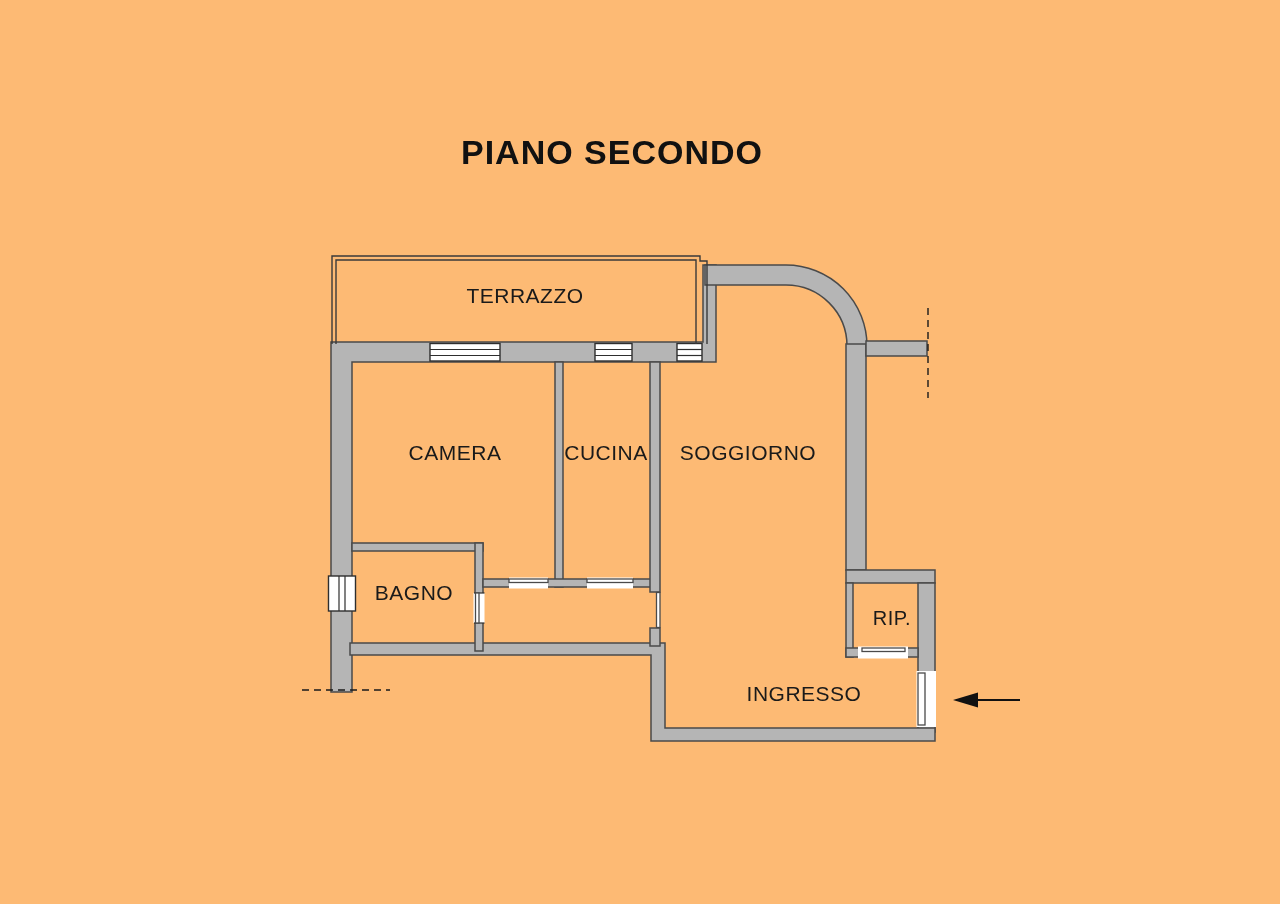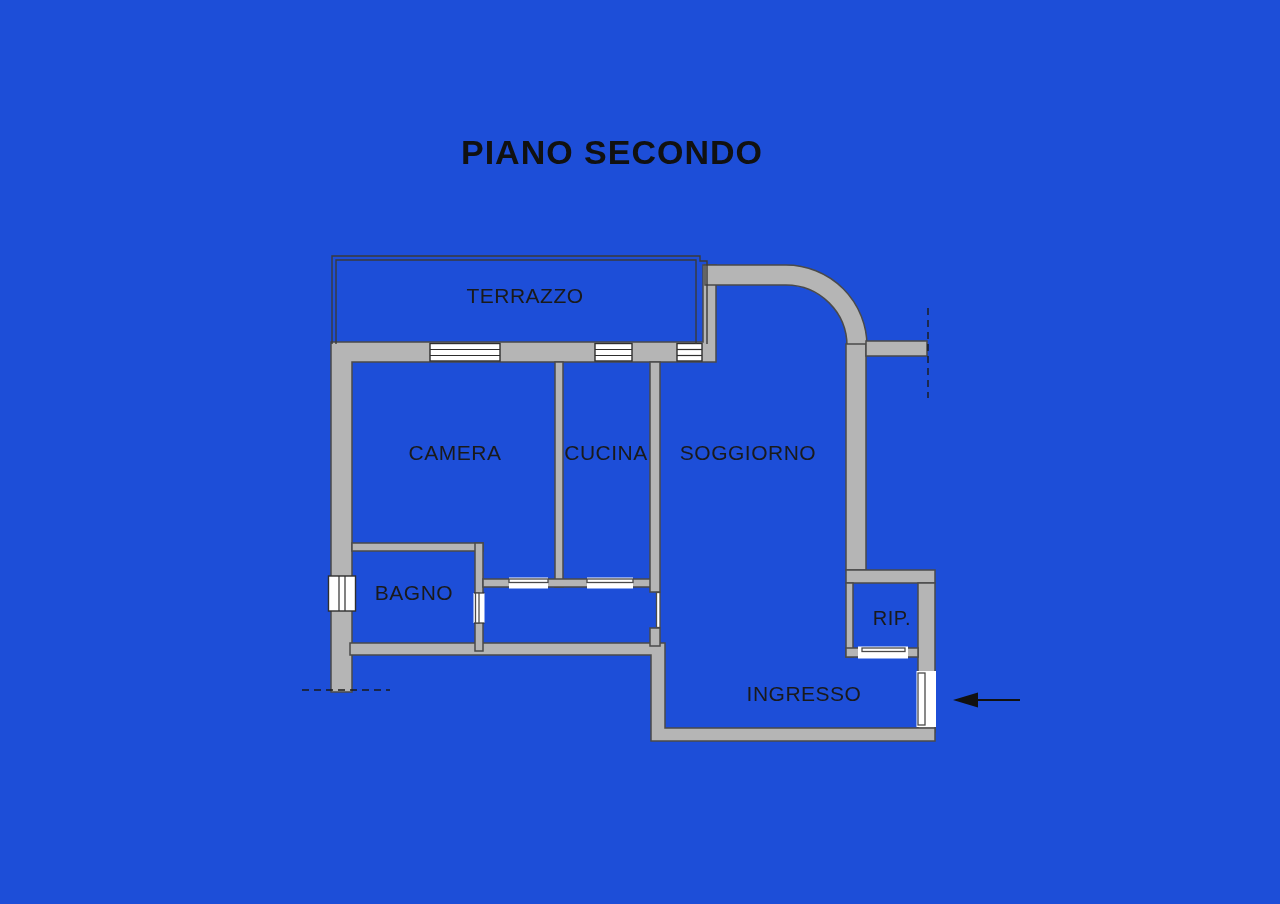--- a/index.html
+++ b/index.html
@@ -1,16 +1,16 @@
 <!DOCTYPE html>
 <html><head>
 <meta charset="utf-8">
 <style>
   html,body { margin:0; padding:0; background:#ffffff; }
-  #canvas { position:relative; width:1280px; height:904px; background:#1d4ed8; overflow:hidden; }
+  #canvas { position:relative; width:1280px; height:904px; background:#fdba74; overflow:hidden; }
   svg { display:block; }
   .wall     { fill:#b5b5b5; stroke:#4a4a4a; stroke-width:1.5; }
   .open     { fill:#ffffff; stroke:none; }
   .leaf     { fill:#ffffff; stroke:#4a4a4a; stroke-width:1.3; }
   .winbox   { fill:#ffffff; stroke:#2e2e2e; stroke-width:1.4; }
   .winline  { stroke:#2e2e2e; stroke-width:1.2; fill:none; }
   .parapet  { fill:none; stroke:#3a3a3a; stroke-width:1.4; }
   .dash     { stroke:#1a1a1a; stroke-width:1.4; stroke-dasharray:7 5; fill:none; }
   .arrow-line { stroke:#111111; stroke-width:2; }
   .arrow-head { fill:#111111; stroke:none; }

